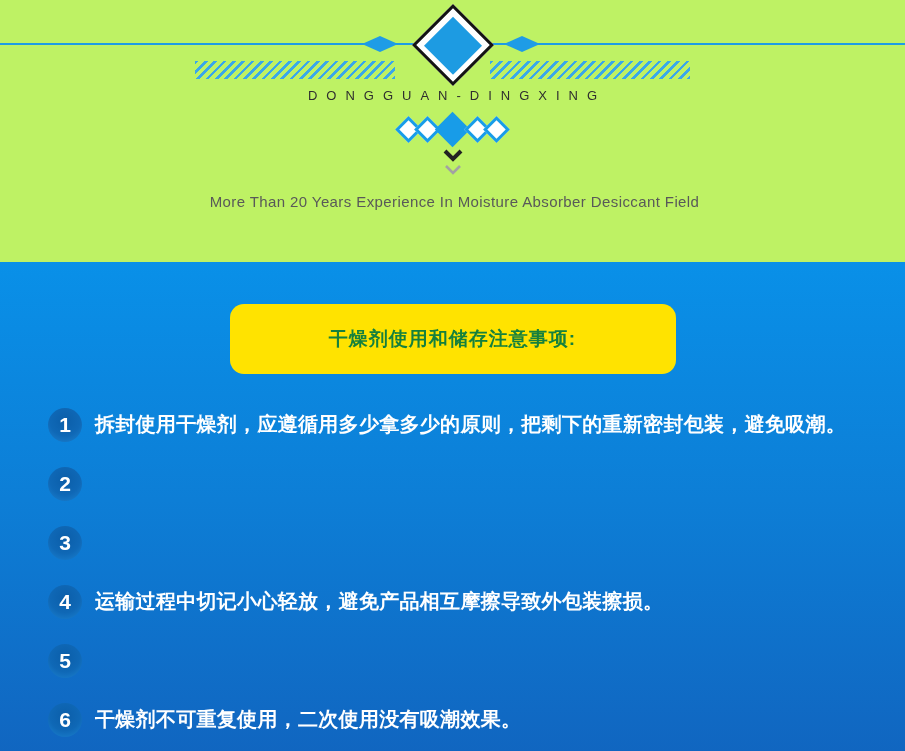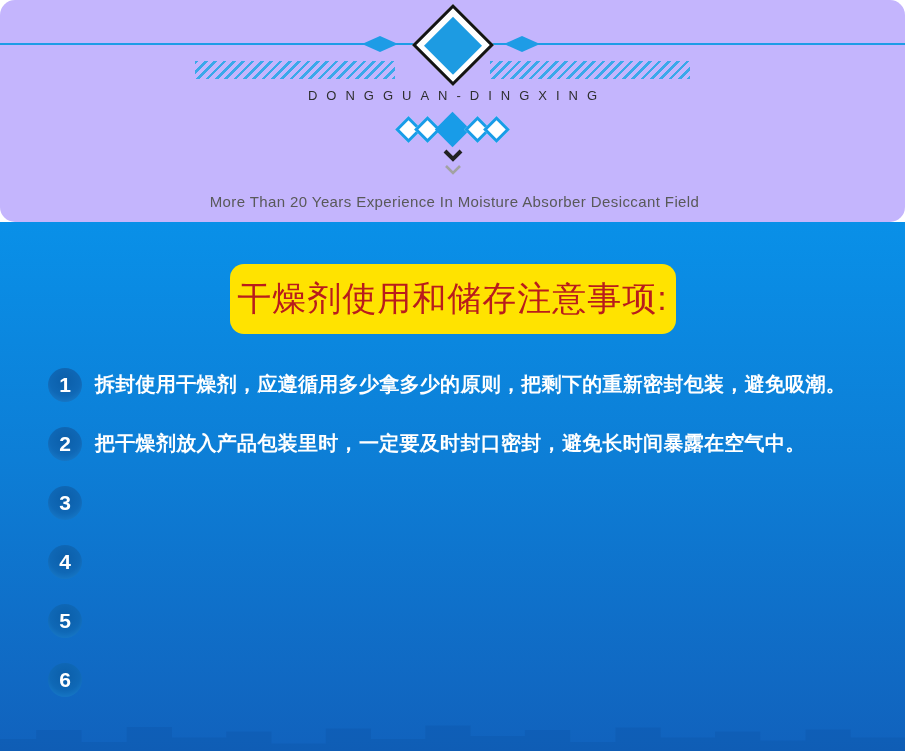--- a/index.html
+++ b/index.html
@@ -4,21 +4,21 @@
 <style>
   * { margin:0; padding:0; box-sizing:border-box; }
   html,body { background:#e8e8e8; }
   body { font-family:"Liberation Sans","DejaVu Sans",sans-serif; }
   .page{
     position:relative; width:905px; height:751px; background:#fff;
     overflow:hidden; margin:0 auto;
   }
 
   
-  .brand-header{ position:relative; width:905px; height:222px; background:#c4b5fd;border-radius:15px; }
+  .brand-header{ position:relative; width:905px; height:262px; background:#bef264; }
   .rule{ position:absolute; left:0; top:43px; width:905px; height:2px; background:#1e9ce6; }
   .hatch{ position:absolute; top:61px; width:200px; height:18px;
     background:repeating-linear-gradient(135deg,#3aa8ea 0,#3aa8ea 2.6px,transparent 2.6px,transparent 6.6px); }
   .hatch-left{ left:195px; }
   .hatch-right{ left:490px; }
   .flat-diamond{ position:absolute; top:36px; width:36px; height:16px; background:#1e9ce6;
     clip-path:polygon(50% 0,100% 50%,50% 100%,0 50%); }
   .fd-left{ left:362px; }
   .fd-right{ left:504px; }
   .big-diamond{ position:absolute; left:424px; top:16px; width:58px; height:58px;
@@ -37,21 +37,21 @@
   .chevrons svg{ display:block; }
   .tagline{ position:absolute; left:2px; top:193px; width:905px; text-align:center;
     font-size:15px; color:#595959; letter-spacing:0.4px; }
 
   
   .notice{ position:relative; width:905px; height:529px;
     background:linear-gradient(180deg,#0990e8 0%,#0d7ed6 45%,#1162bd 100%); overflow:hidden; }
   .title-box{ position:relative; z-index:2; width:446px; height:70px; margin:42px auto 0;
     background:#ffe300; border-radius:14px;
     display:flex; align-items:center; justify-content:center; }
-  .title-box h1{ font-size:34px; font-weight:normal; color:#b91c1c; letter-spacing:1px; white-space:nowrap; }
+  .title-box h1{ font-size:19px; font-weight:bold; color:#15803d; letter-spacing:1px; white-space:nowrap; }
   .list{ position:relative; z-index:2; list-style:none; margin-top:21px; padding-left:48px; }
   .item{ height:59px; display:flex; align-items:center; }
   .badge{ flex:0 0 34px; width:34px; height:34px; border-radius:50%;
     background:radial-gradient(circle at 50% 38%,#0b5ea9 0%,#0f68b6 55%,#1b82d2 100%);
     color:#ffffff; font-weight:bold; font-size:21px;
     display:flex; align-items:center; justify-content:center; }
   .item-text{ margin-left:13px; font-size:20px; font-weight:bold; color:#ffffff;
     white-space:nowrap; letter-spacing:0.3px;text-align:center; }
   .skyline{ position:absolute; z-index:1; left:0; bottom:0; width:905px; height:30px;
     background:rgba(3,32,86,0.07);
@@ -94,31 +94,32 @@
     <div class="title-box">
       <h1>干燥剂使用和储存注意事项:</h1>
     </div>
     <ul class="list">
       <li class="item">
         <span class="badge">1</span>
         <span class="item-text">拆封使用干燥剂，应遵循用多少拿多少的原则，把剩下的重新密封包装，避免吸潮。</span>
       </li>
       <li class="item">
         <span class="badge">2</span>
-        <span class="item-text">把干燥剂放入产品包装里时，一定要及时封口密封，避免长时间暴露在空气中。</span>
       </li>
       <li class="item">
         <span class="badge">3</span>
       </li>
       <li class="item">
         <span class="badge">4</span>
+        <span class="item-text">运输过程中切记小心轻放，避免产品相互摩擦导致外包装擦损。</span>
       </li>
       <li class="item">
         <span class="badge">5</span>
       </li>
       <li class="item">
         <span class="badge">6</span>
+        <span class="item-text">干燥剂不可重复使用，二次使用没有吸潮效果。</span>
       </li>
     </ul>
     <div class="skyline"></div>
   </section>
 
 </div>
 
 </body></html>

